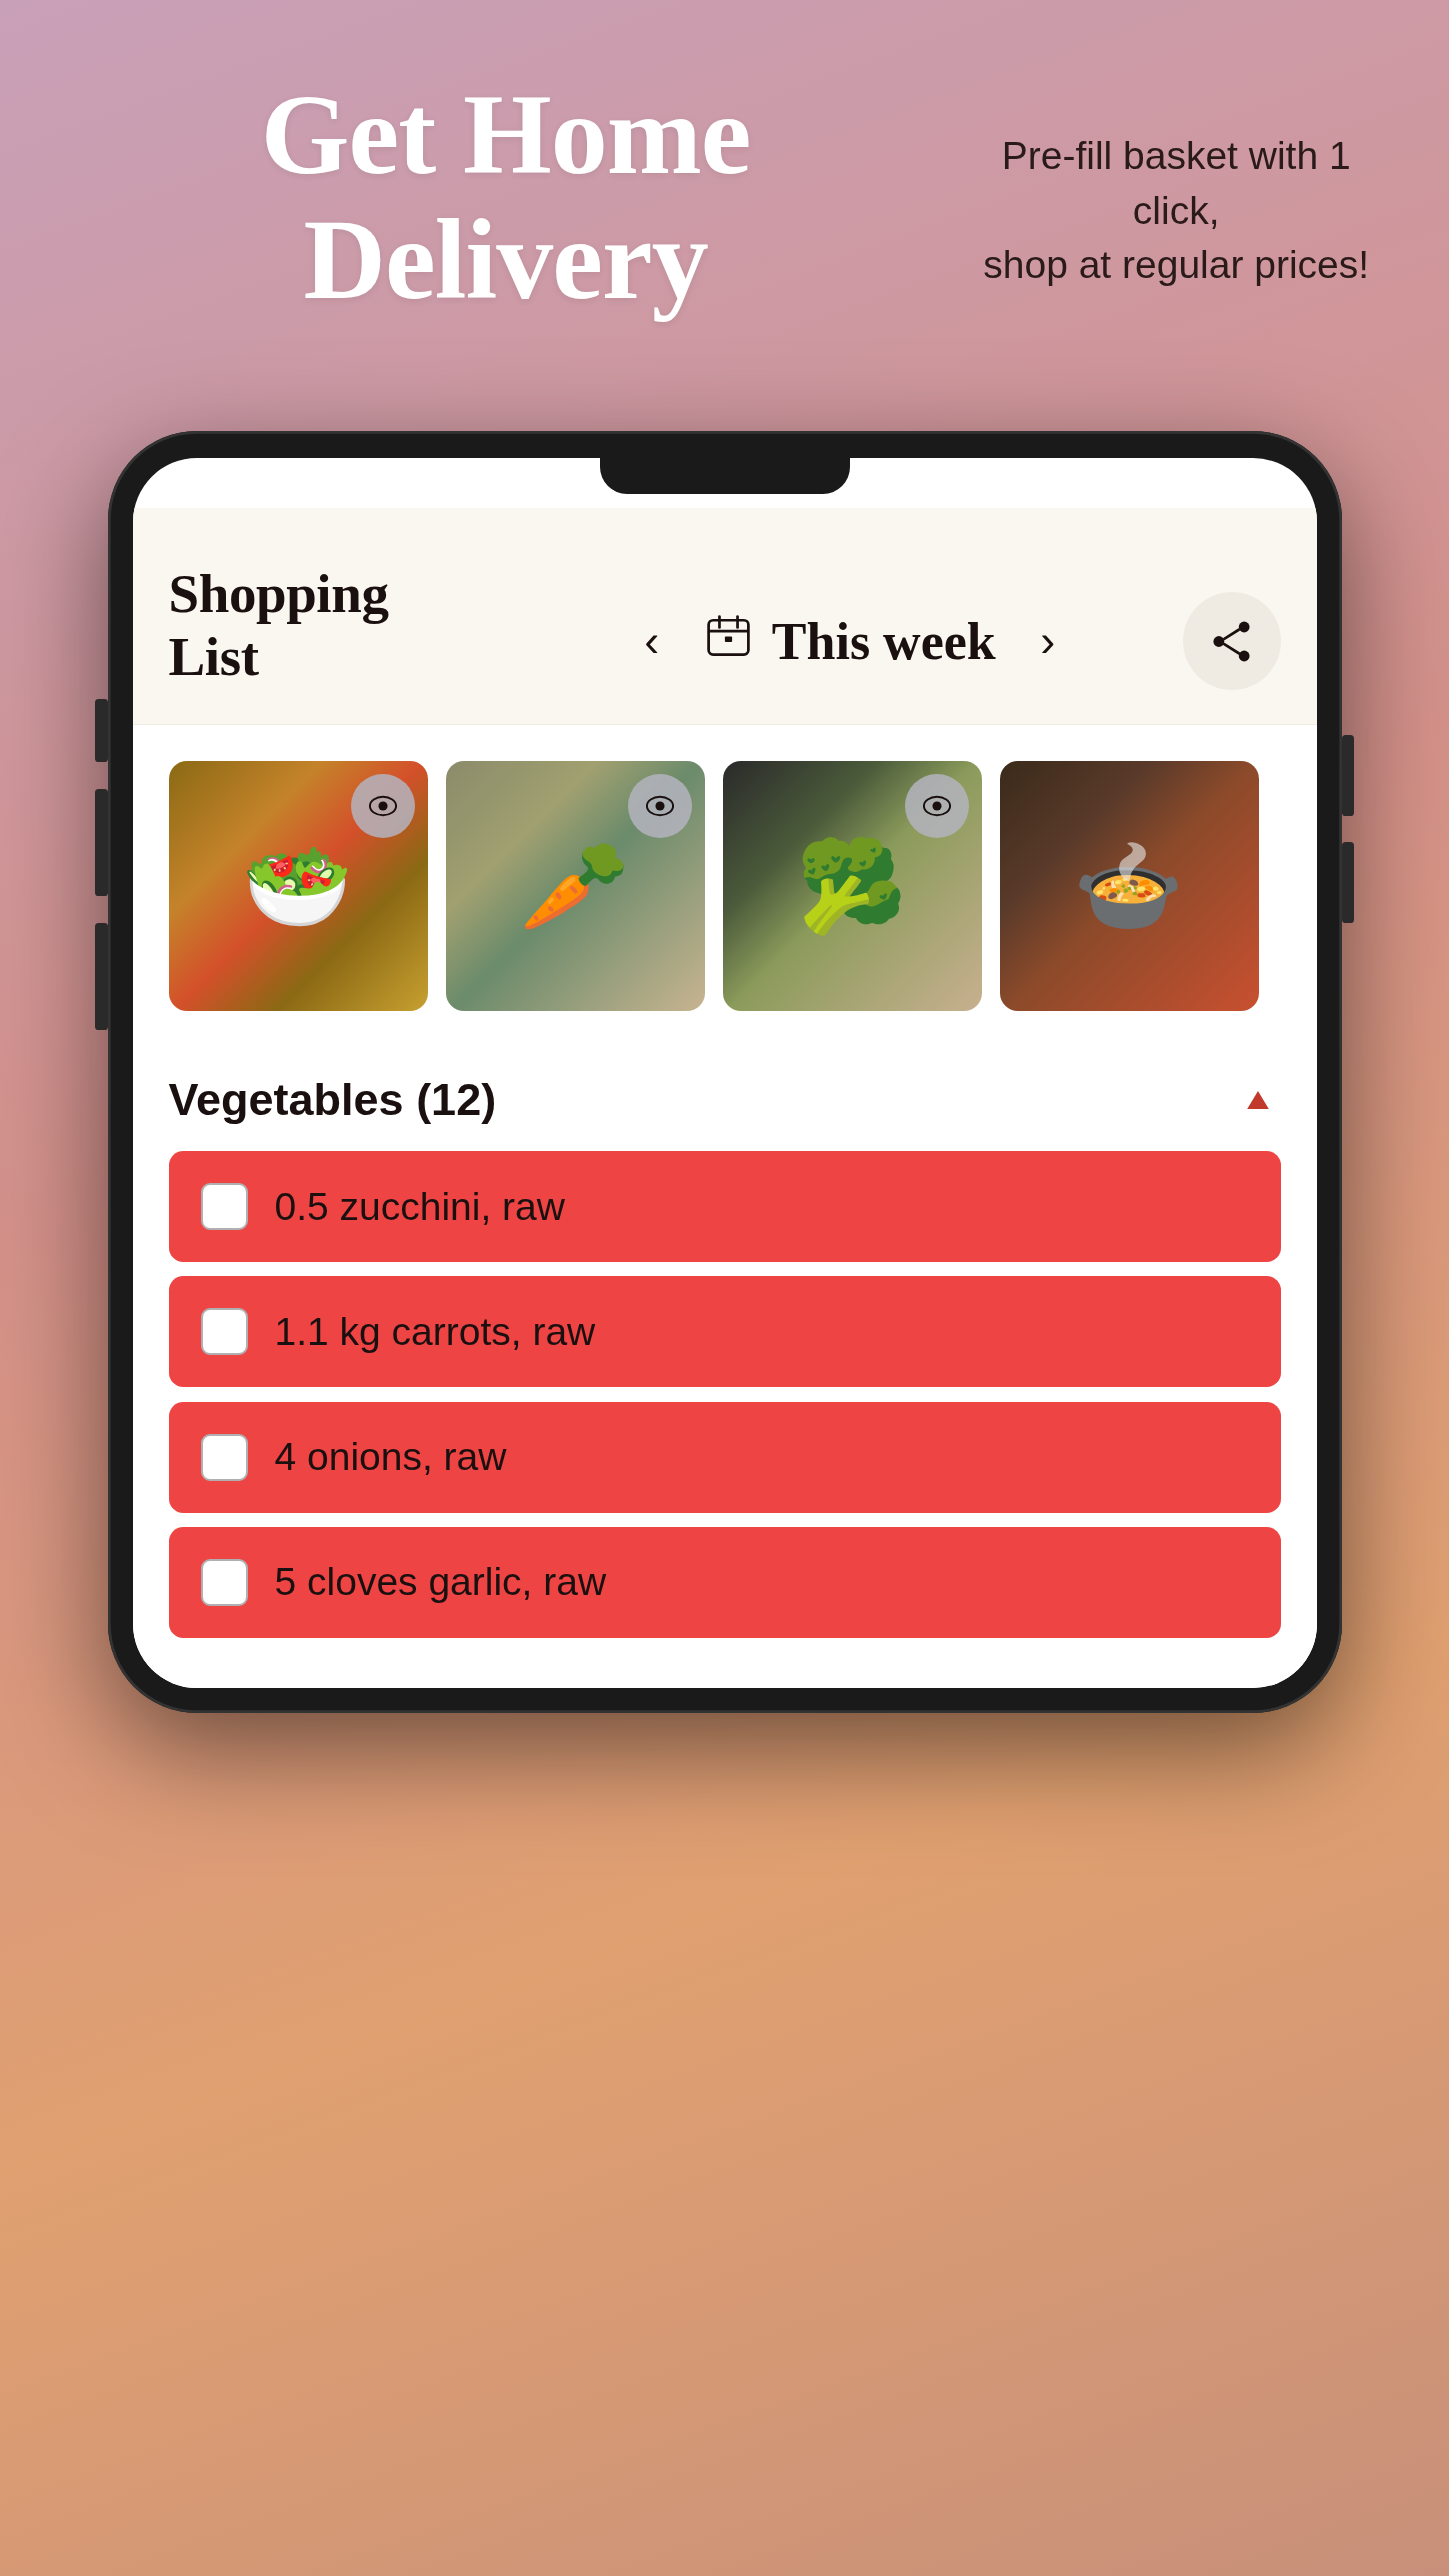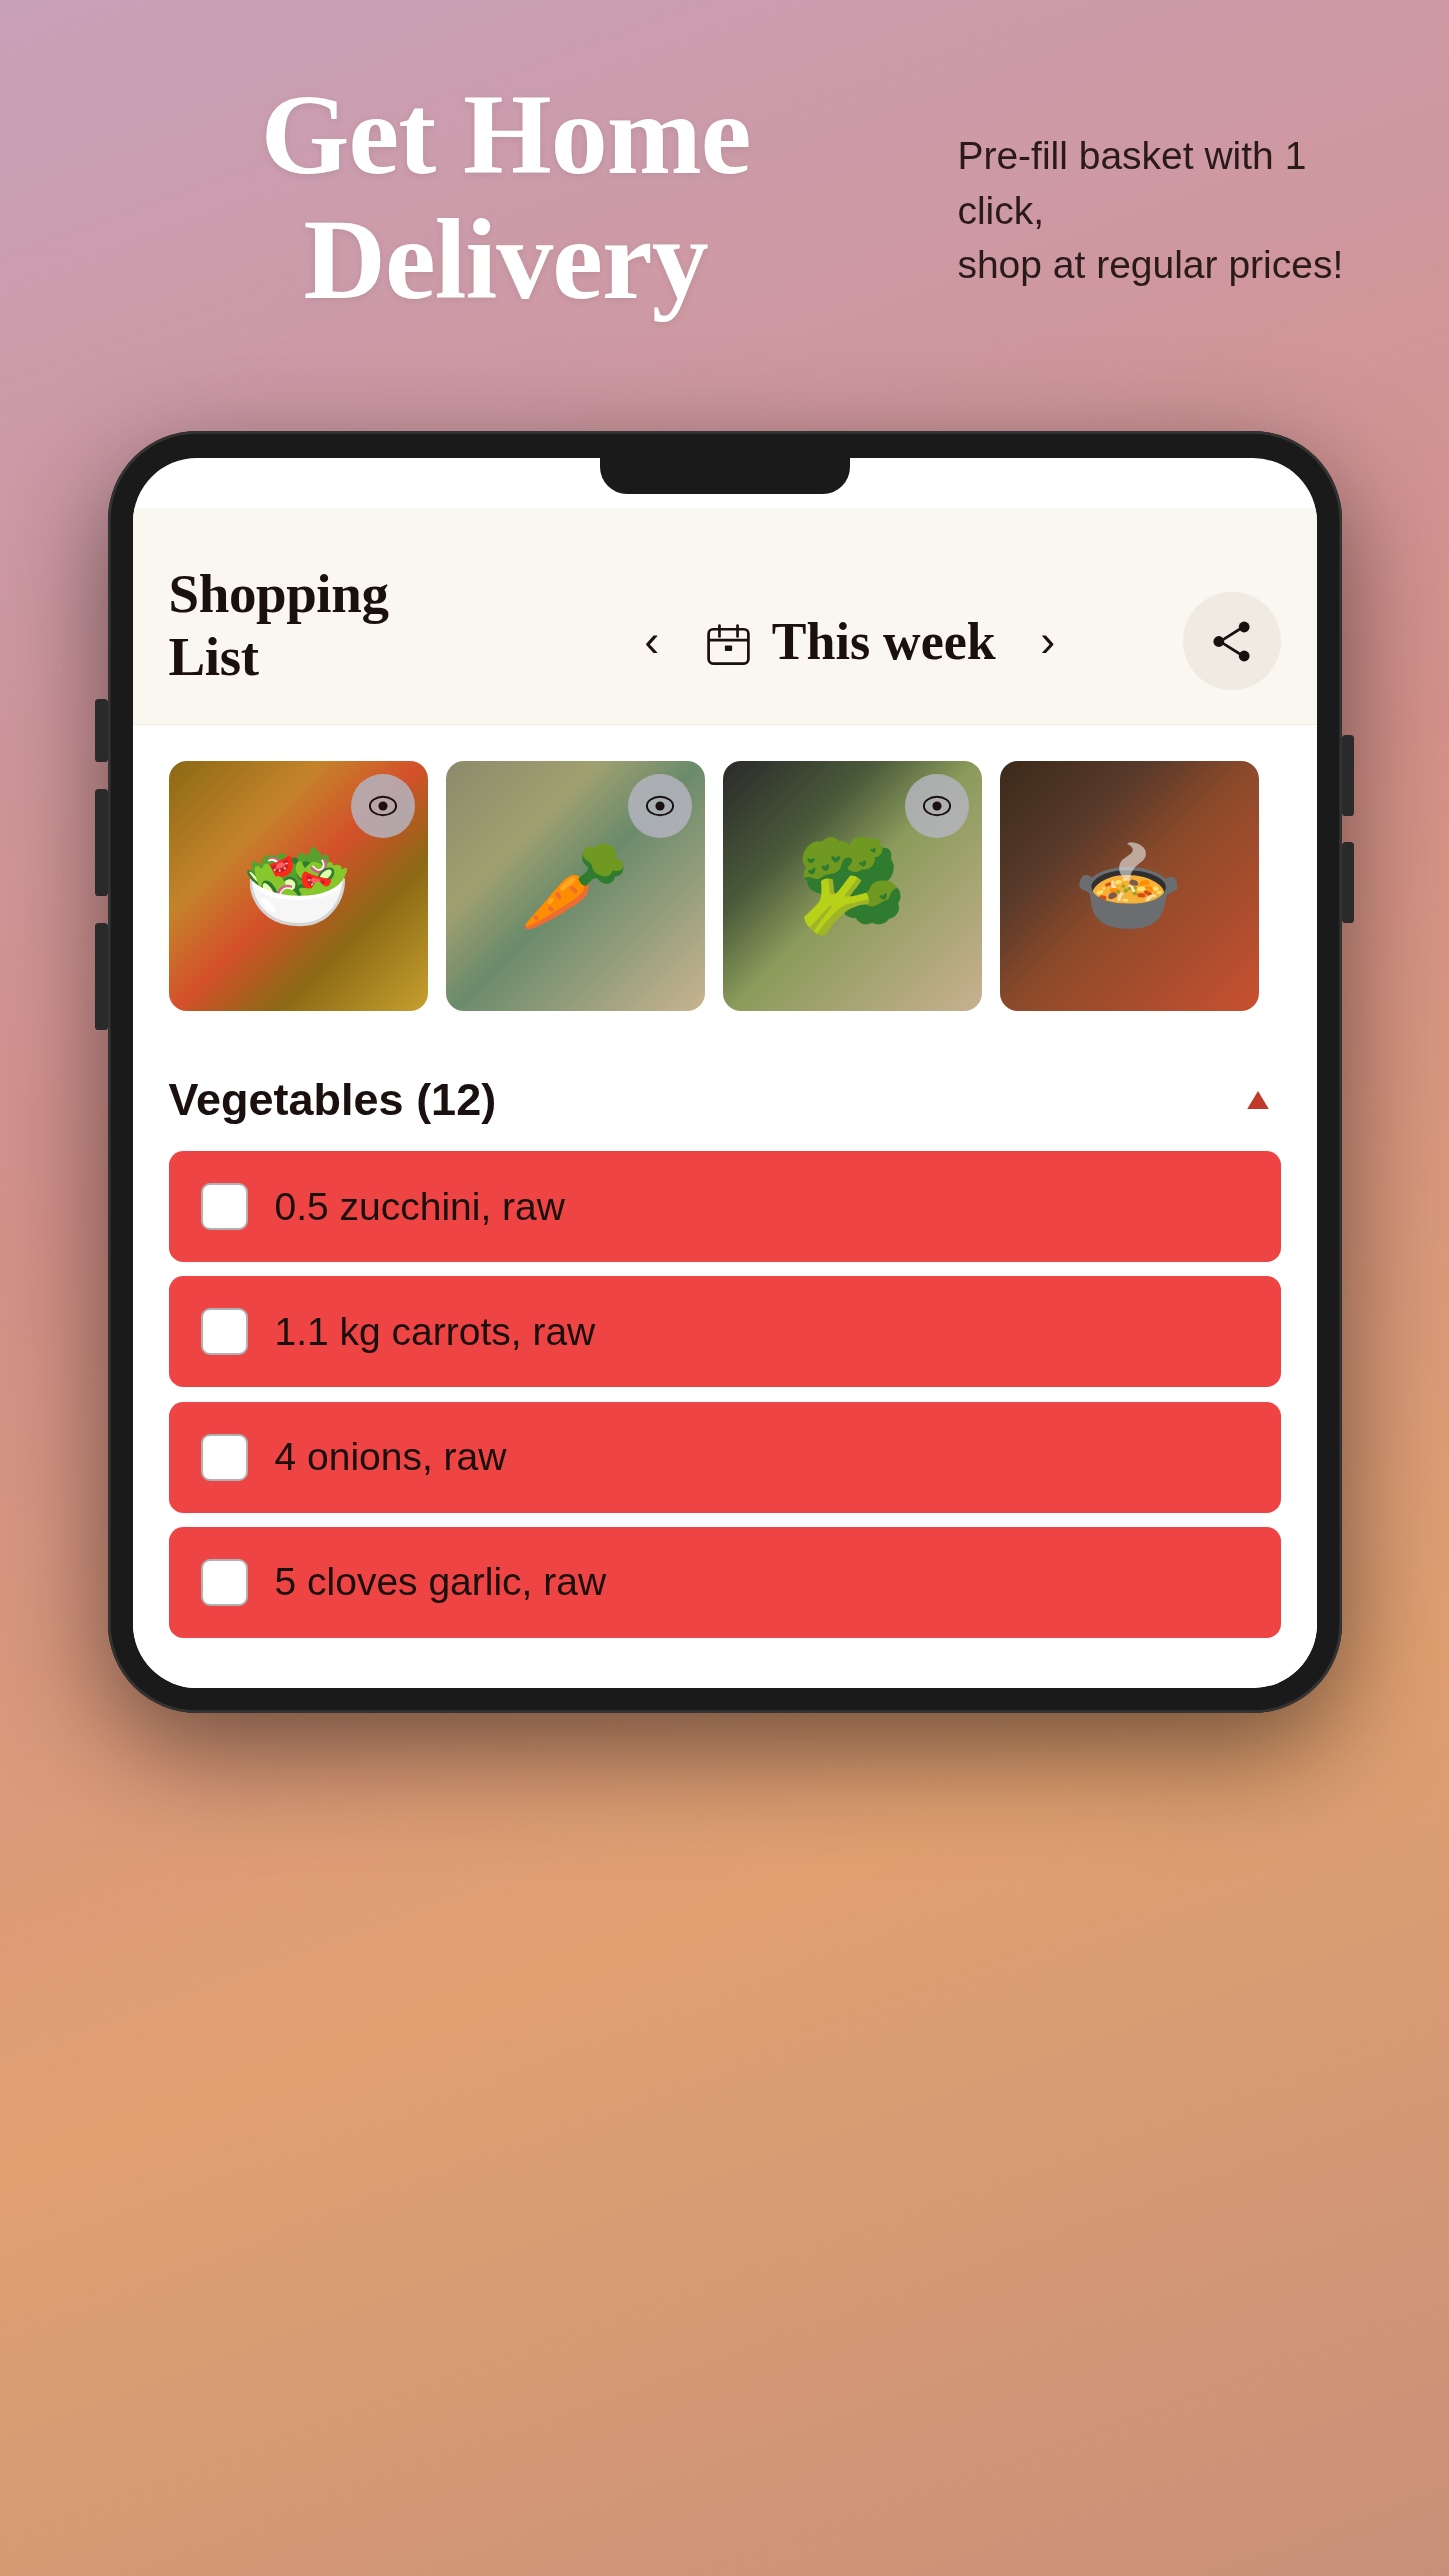--- a/index.html
+++ b/index.html
@@ -30,20 +30,21 @@
       text-align: center;
       line-height: 1.1;
       font-family: Georgia, serif;
       letter-spacing: -0.9px;
       text-shadow: 0 1.8px 7.2px rgba(0,0,0,0.08);
     }
 
     .hero-subtitle {
       font-size: 39px;
       color: #2a1a1a;
+      text-align: center;
       margin-top: 27px;
       line-height: 1.4;
       font-family: Arial, sans-serif;
       font-weight: 400;
     }
 
     .phone-wrapper {
       width: 1234px;
       margin-top: 54px;
       position: relative;
@@ -105,21 +106,21 @@
       color: #1a1010;
       cursor: pointer;
       font-family: Arial, sans-serif;
       font-weight: 300;
       width: 54px;
       text-align: center;
     }
 
     .week-label-group {
       display: flex;
-      align-items: flex-end;
+      align-items: flex-start;
       gap: 18px;
     }
 
     .calendar-icon {
       width: 50px;
       height: 50px;
       display: flex;
       align-items: center;
       justify-content: center;
     }

